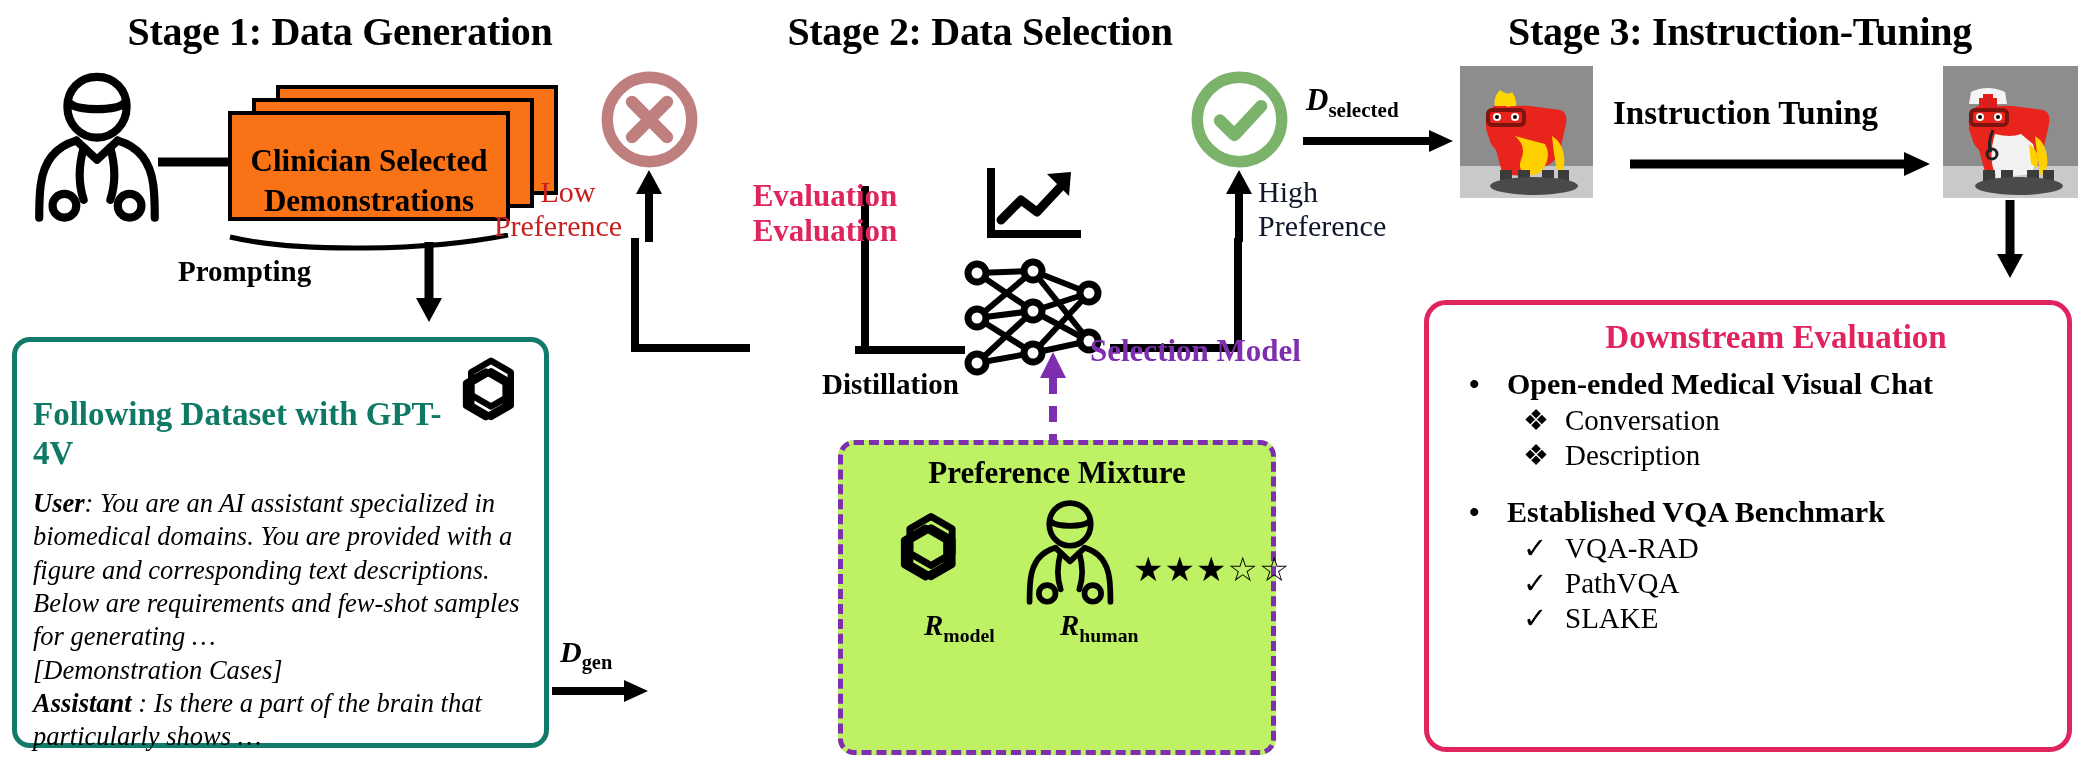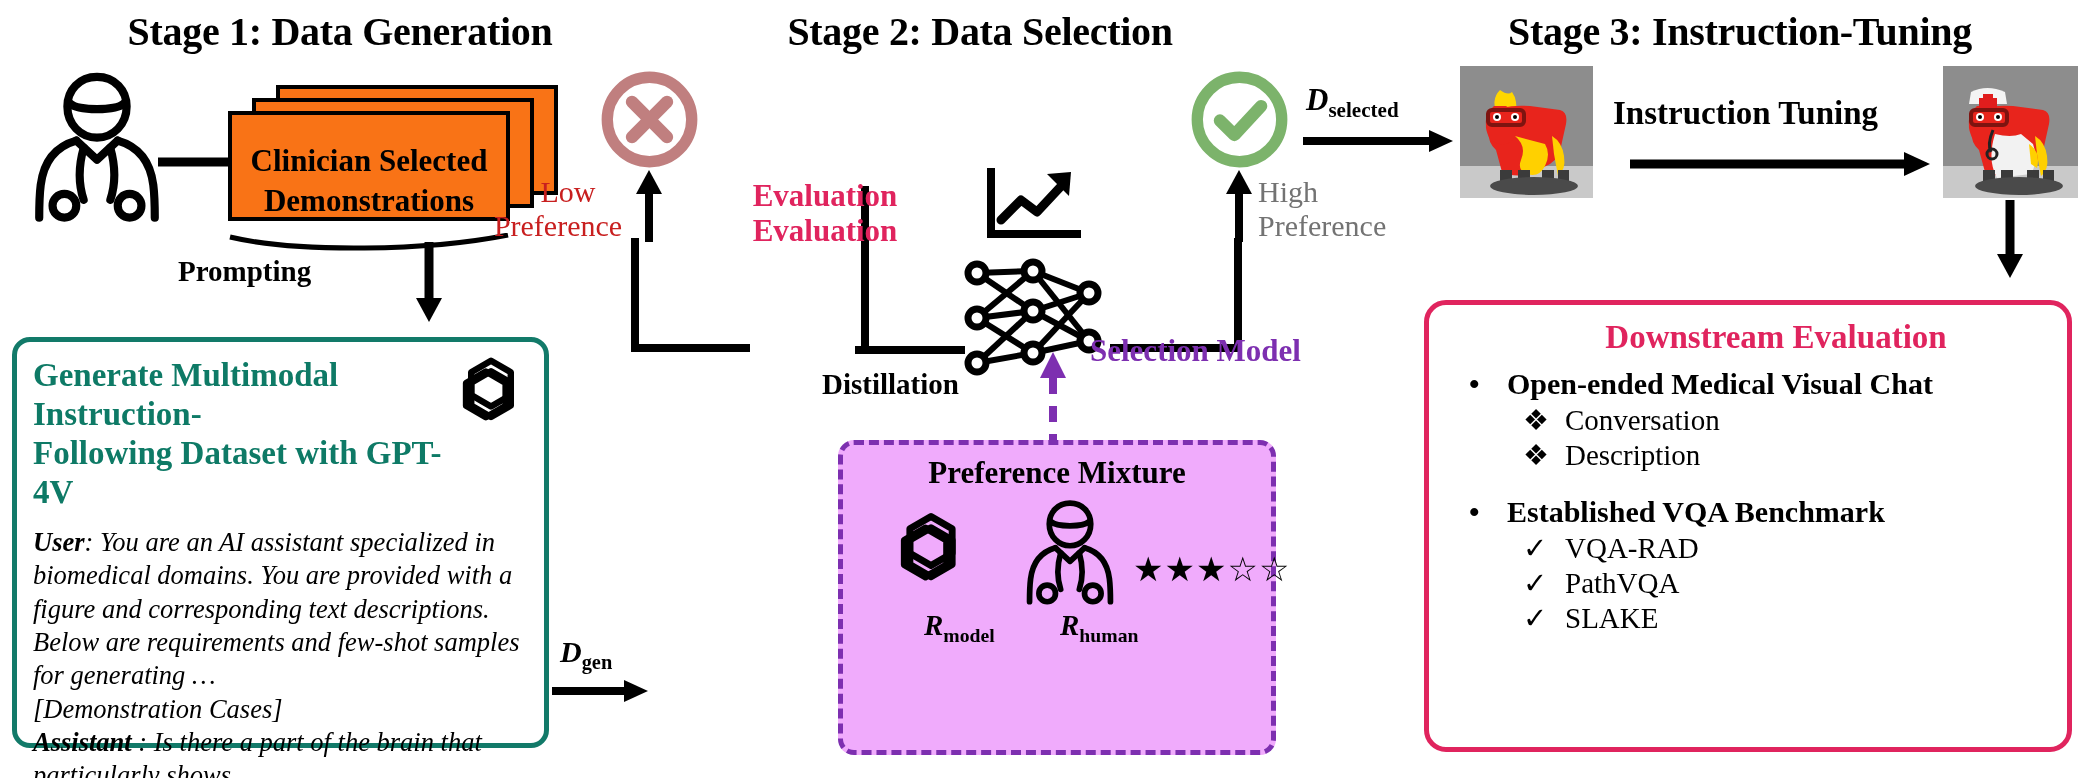--- a/index.html
+++ b/index.html
@@ -86,21 +86,21 @@
   .circle-icon { position: absolute; }
   .pref-label {
     position: absolute;
     font-size: 30px;
     font-weight: normal;
     line-height: 1.12;
     text-align: center;
     white-space: nowrap;
   }
   .low-pref { color: #c81f1f; }
-  .high-pref { color: #737373; }
+  .high-pref { color: #0f172a; }
   .align-eval {
     position: absolute;
     color: #e0245e;
     font-weight: bold;
     font-size: 31px;
     line-height: 1.14;
     text-align: center;
     white-space: nowrap;
   }
   .sel-model {
@@ -124,21 +124,21 @@
     font-size: 0.68em;
     font-style: normal;
   }
   .dgen { position: absolute; font-size: 30px; white-space: nowrap; }
 
   .pref-mix-box {
     position: absolute;
     border: 5px dashed #7d2fb0;
     border-radius: 16px;
     box-sizing: border-box;
-    background: #f0abfc;
+    background: #bef264;
   }
   .pref-mix-title {
     position: absolute;
     width: 100%;
     text-align: center;
     top: 10px;
     font-weight: bold;
     font-size: 31px;
   }
   .rsub {
@@ -244,21 +244,21 @@
   <div class="arrow-label" style="left:178px; top:255px;">Prompting</div>
   <div class="abs" style="left:414px; top:242px;">
     <svg width="30" height="82" viewBox="0 0 30 82">
       <line x1="15" y1="0" x2="15" y2="58" stroke="#000" stroke-width="9"></line>
       <polygon points="2,56 28,56 15,80" fill="#000"></polygon>
     </svg>
   </div>
 
   <div class="prompt-box" style="left:12px; top:337px; width:537px; height:411px;">
     <div class="prompt-title">
-      <span>Generate Multimodal Instruction-</span><br>
+      <br>
       <span>Following Dataset with GPT-4V</span>
     </div>
     <div class="openai-logo" style="right:10px; top:8px;">
       <svg width="86" height="86" viewBox="0 0 100 100">
         <path fill="none" stroke="#000" stroke-width="7.5" stroke-linejoin="round" stroke-linecap="round" d="M50 12.5 L73 25.8 L73 52.4 L50 65.7 L27 52.4 L27 25.8 Z"></path>
         <path fill="none" stroke="#000" stroke-width="7.5" stroke-linejoin="round" stroke-linecap="round" d="M27 38 L50 24.7 L73 38 L73 64.6 L50 77.9 L27 64.6 Z"></path>
         <path fill="none" stroke="#000" stroke-width="7.5" stroke-linejoin="round" stroke-linecap="round" d="M38 19 L61 32.3 L61 58.9 L38 72.2 L15 58.9 L15 32.3 Z" transform="translate(6,6)"></path>
       </svg>
     </div>
     <div class="prompt-body">

